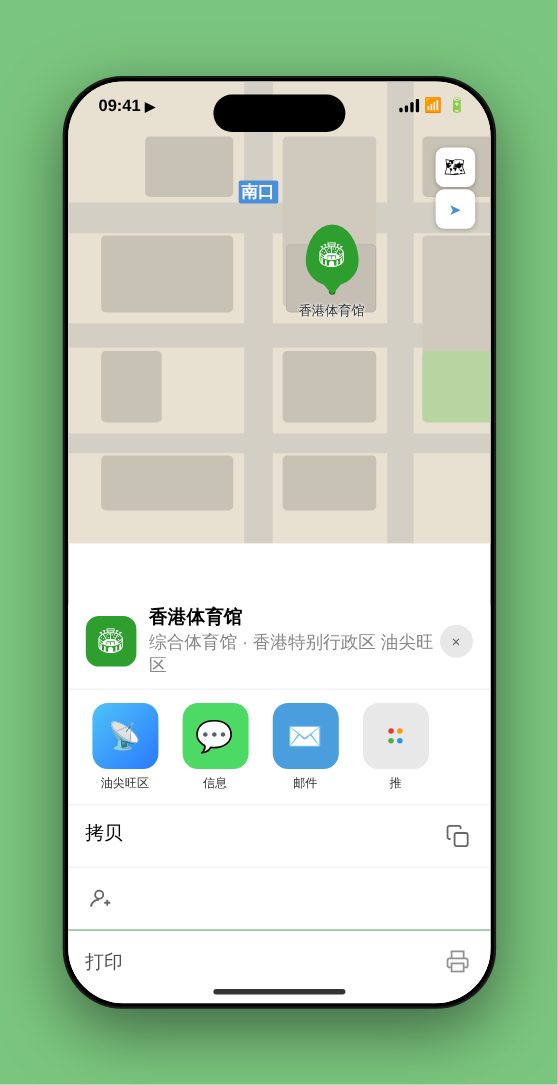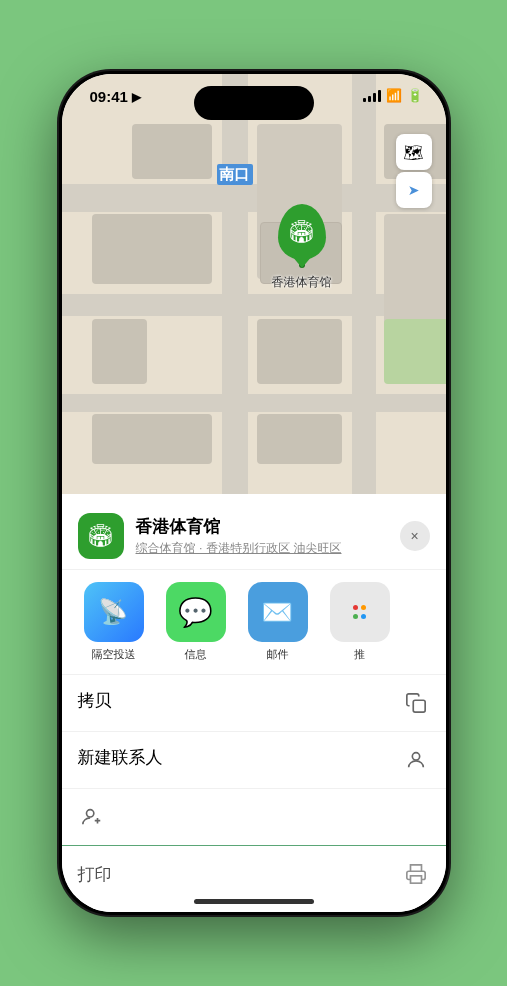--- a/index.html
+++ b/index.html
@@ -309,24 +309,23 @@
     .sheet-info {
       flex: 1;
       margin-left: 12px;
     }
     .sheet-title {
       font-size: 17px;
       font-weight: 600;
       color: #000;
     }
     .sheet-subtitle {
-      font-size: 12px;
+      font-size: 16px;
       color: #888;
       margin-top: 2px;
-      text-decoration: underline;
     }
     .sheet-close {
       width: 30px; height: 30px;
       background: #e8e8e8;
       border-radius: 50%;
       display: flex;
       align-items: center;
       justify-content: center;
       font-size: 14px;
       color: #666;
@@ -502,21 +501,21 @@
         </div>
         <div class="sheet-close">×</div>
       </div>
 
       <div class="share-row">
 
         <div class="share-item">
           <div class="share-app-icon airdrop">
             <span style="color:#fff;font-size:24px;">📡</span>
           </div>
-          <span class="share-label">隔空投送</span>
+          <span class="share-label">油尖旺区</span>
         </div>
 
         <div class="share-item">
           <div class="share-app-icon messages">
             <span style="color:#fff;font-size:28px;">💬</span>
           </div>
           <span class="share-label">信息</span>
         </div>
 
         <div class="share-item">
@@ -547,29 +546,20 @@
       <div class="action-row">
         <span class="action-label">拷贝</span>
         <div class="action-icon">
           <svg width="22" height="22" viewBox="0 0 24 24" fill="none" stroke="#666" stroke-width="1.8">
             <rect x="9" y="9" width="13" height="13" rx="2" ry="2"></rect>
             <path d="M5 15H4a2 2 0 0 1-2-2V4a2 2 0 0 1 2-2h9a2 2 0 0 1 2 2v1"></path>
           </svg>
         </div>
       </div>
 
-      <div class="action-row">
-        <span class="action-label">新建联系人</span>
-        <div class="action-icon">
-          <svg width="22" height="22" viewBox="0 0 24 24" fill="none" stroke="#666" stroke-width="1.8">
-            <circle cx="12" cy="8" r="4"></circle>
-            <path d="M4 20c0-4 3.6-7 8-7s8 3 8 7"></path>
-          </svg>
-        </div>
-      </div>
 
       <div class="action-row">
         <div class="action-icon">
           <svg width="22" height="22" viewBox="0 0 24 24" fill="none" stroke="#666" stroke-width="1.8">
             <circle cx="10" cy="8" r="4"></circle>
             <path d="M2 20c0-4 3.6-7 8-7"></path>
             <line x1="18" y1="13" x2="18" y2="19"></line>
             <line x1="15" y1="16" x2="21" y2="16"></line>
           </svg>
         </div>

